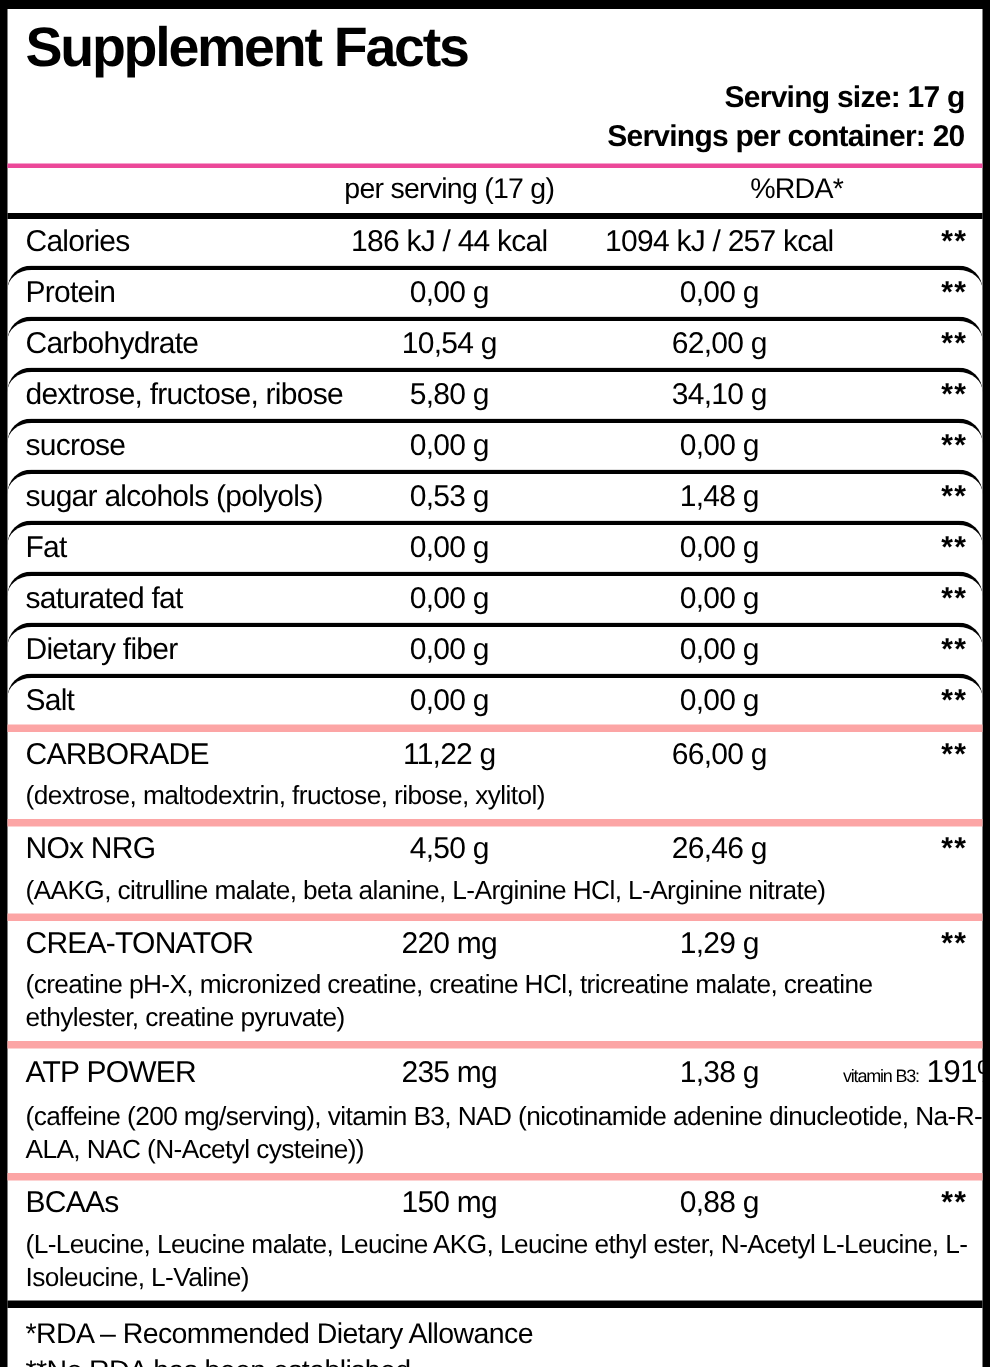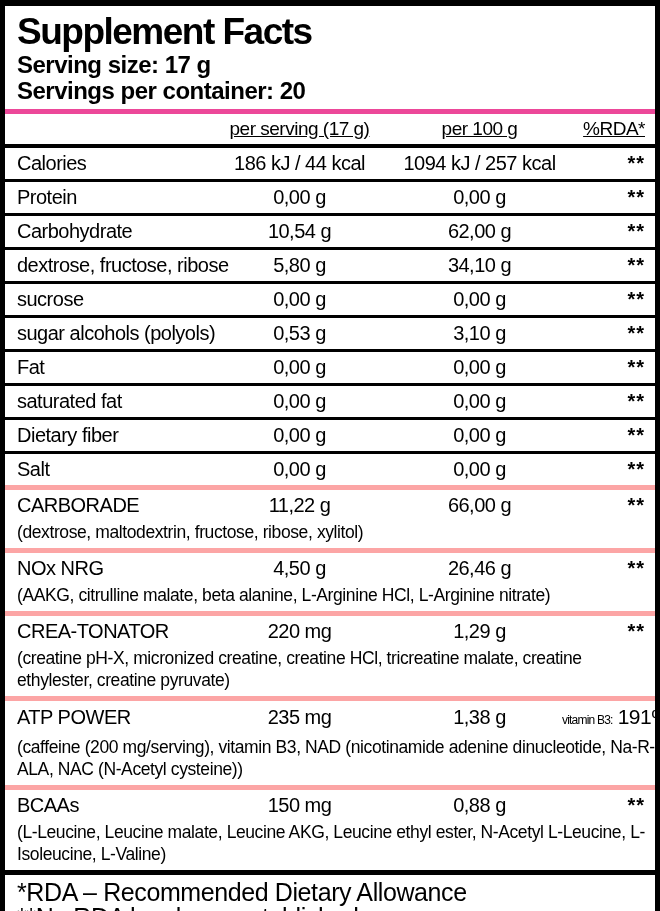--- a/index.html
+++ b/index.html
@@ -22,42 +22,42 @@
   }
   
   .top-section { padding: 6px 12px 5px 12px; }
   .title {
     font-size: 37px;
     font-weight: bold;
     letter-spacing: -1.5px;
     line-height: 40px;
   }
   .serving-line {
-    font-size: 24px;
+    font-size: 20px;
     font-weight: bold;
     letter-spacing: -0.5px;
     line-height: 26px;
+    text-align: right;
   }
   
   .header-row {
-    border-top: 5px solid #ec4899;
+    border-top: 3px solid #ec4899;
     border-bottom: 4px solid #000000;
     display: grid;
     grid-template-columns: 185px 195px 165px 1fr;
     padding: 3px 10px 4px 12px;
     line-height: 23px;
     font-size: 19px;
     letter-spacing: -0.5px;
     align-items: baseline;
-    text-decoration: underline;
   }
   .header-row .hc { text-align: center; white-space: nowrap; }
   .header-row .hr { text-align: right; white-space: nowrap; }
   
-  .row-block.sep-thin  { border-top: 3px solid #000000; }
+  .row-block.sep-thin  { border-top: 3px solid #000000; border-radius: 16px; }
   .row-block.sep-thick { border-top: 5px solid #fca5a5; }
   .row-main {
     display: grid;
     grid-template-columns: 185px 195px 165px 1fr;
     padding: 4px 10px 4px 12px;
     line-height: 23px;
     font-size: 20px;
     letter-spacing: -0.5px;
     align-items: baseline;
   }
@@ -88,40 +88,39 @@
     letter-spacing: -0.4px;
     line-height: 22px;
   }
   
   .footer-section {
     border-top: 5px solid #000000;
     padding: 5px 12px 7px 12px;
     margin-top: auto;
   }
   .footnote {
-    font-size: 25px;
+    font-size: 19px;
     letter-spacing: -0.4px;
     line-height: 25px;
   }
 </style>
 </head>
 <body>
 
 <div class="label-box">
 
   <div class="top-section">
     <div class="title">Supplement Facts</div>
     <div class="serving-line">Serving size: 17 g</div>
     <div class="serving-line">Servings per container: 20</div>
   </div>
 
   <div class="header-row">
     <span></span>
     <span class="hc">per serving (17 g)</span>
-    <span class="hc">per 100 g</span>
     <span class="hr">%RDA*</span>
   </div>
 
   <div id="rows-container">
     <div class="row-block bold">
       <div class="row-main">
         <span class="cell-label">Calories</span>
         <span class="cell-serving">186 kJ / 44 kcal</span>
         <span class="cell-per100">1094 kJ / 257 kcal</span>
         <span class="cell-rda">**</span>
@@ -161,21 +160,21 @@
         <span class="cell-serving">0,00 g</span>
         <span class="cell-per100">0,00 g</span>
         <span class="cell-rda">**</span>
       </div>
     </div>
 
     <div class="row-block normal sep-thin">
       <div class="row-main">
         <span class="cell-label">sugar alcohols (polyols)</span>
         <span class="cell-serving">0,53 g</span>
-        <span class="cell-per100">3,10 g</span>
+        <span class="cell-per100">1,48 g</span>
         <span class="cell-rda">**</span>
       </div>
     </div>
 
     <div class="row-block bold sep-thin">
       <div class="row-main">
         <span class="cell-label">Fat</span>
         <span class="cell-serving">0,00 g</span>
         <span class="cell-per100">0,00 g</span>
         <span class="cell-rda">**</span>

